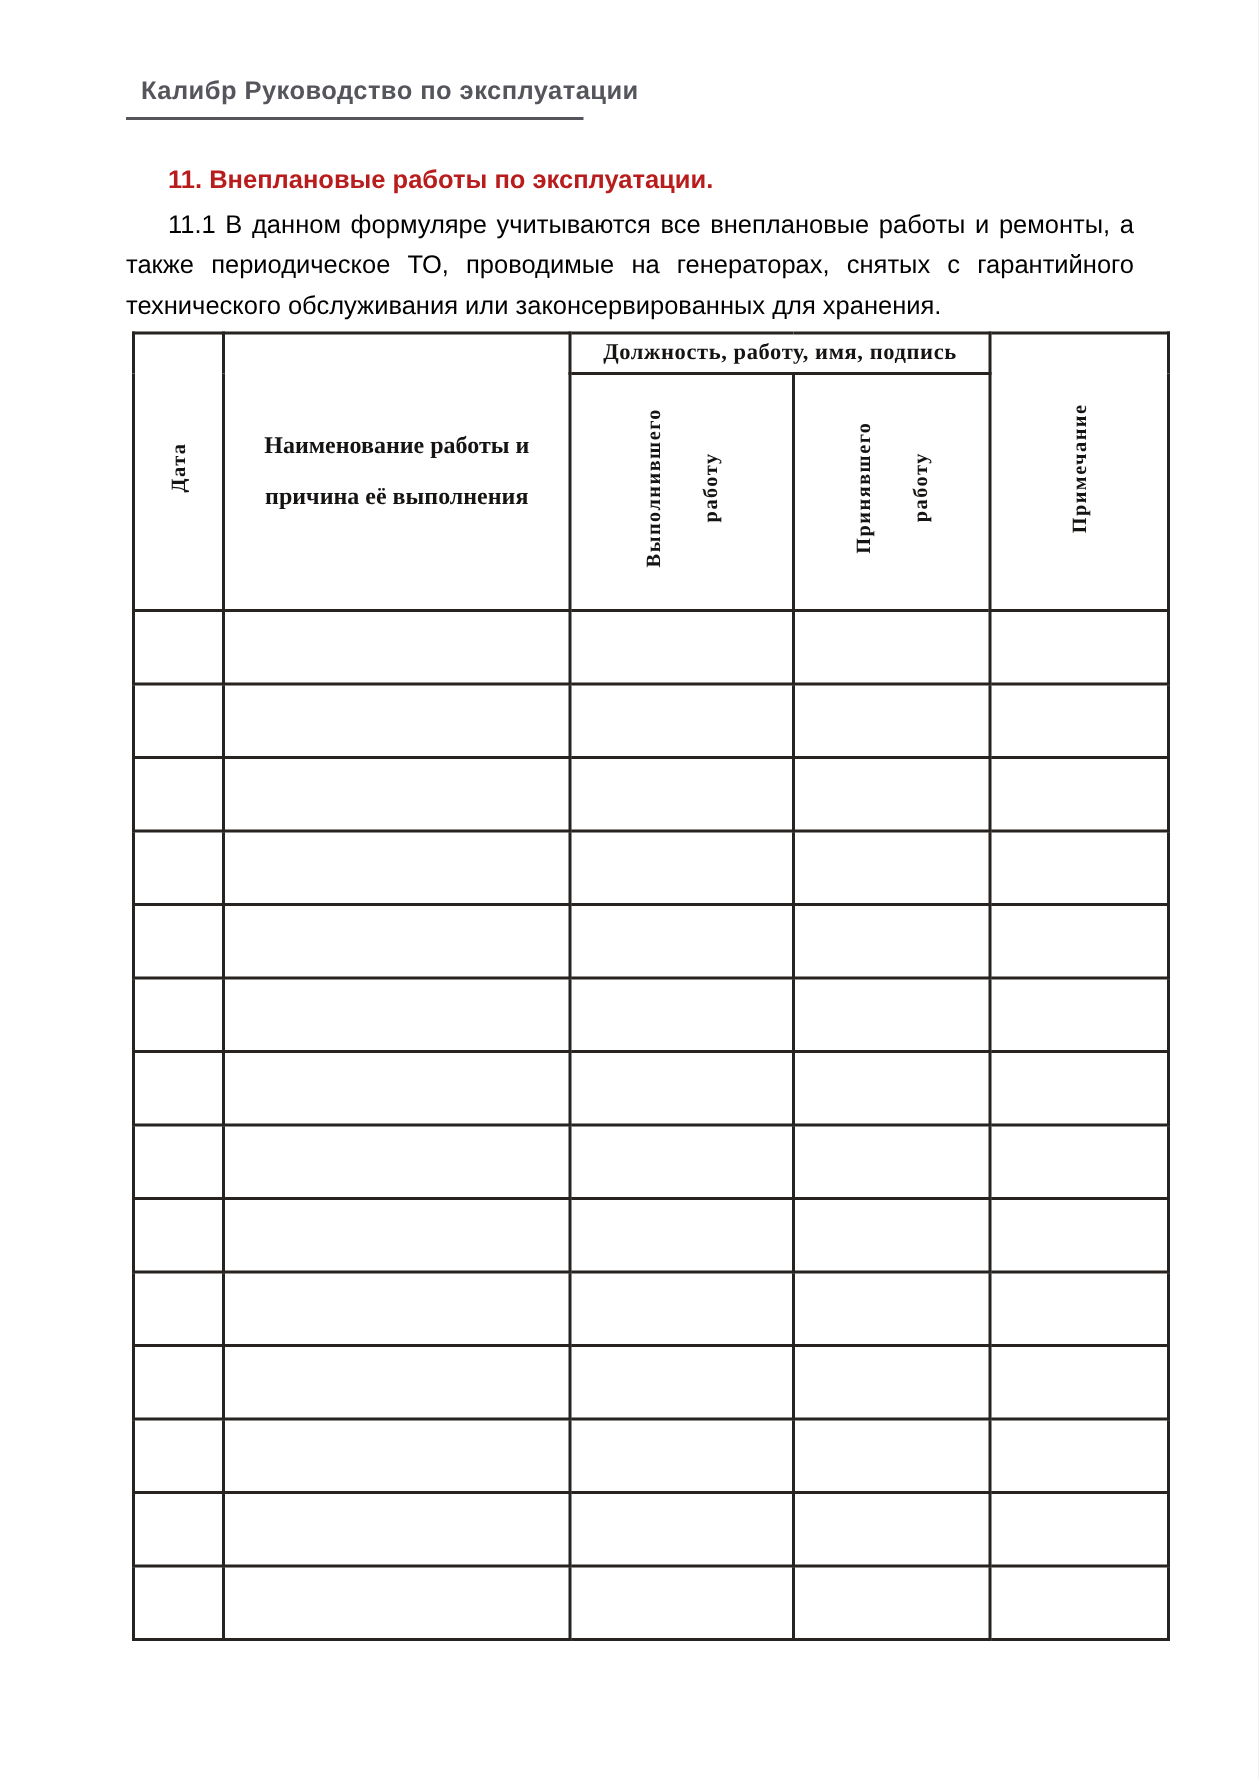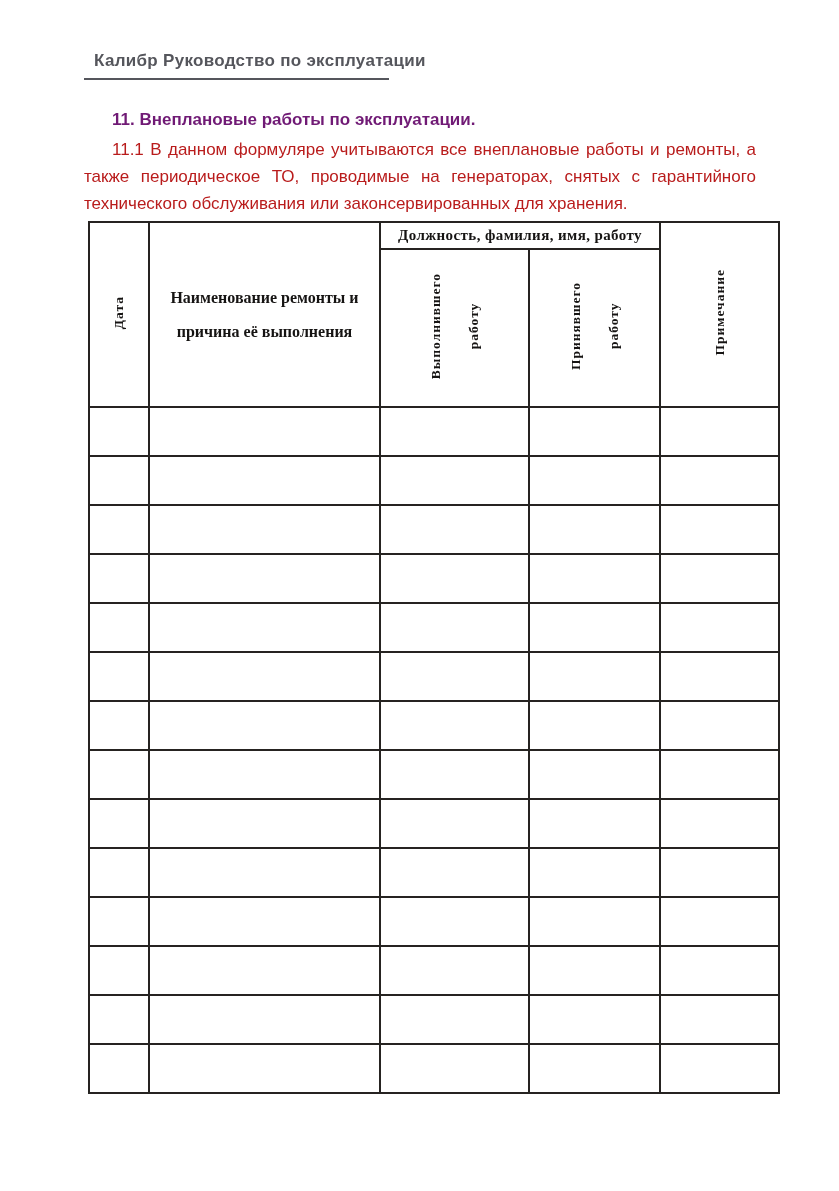--- a/index.html
+++ b/index.html
@@ -17,25 +17,25 @@
     margin-left:10px;
   }
   .doc-header-rule {
     position:absolute; left:84px; top:78px; width:305px; height:2px;
     background:#55565c;
   }
 
   
   .section-heading {
     position:absolute; left:112px; top:110px;
-    font-size:17px; font-weight:bold; color:#701a75; white-space:nowrap;
+    font-size:17px; font-weight:bold; color:#b91c1c; white-space:nowrap;
   }
   .section-body {
     position:absolute; left:84px; top:136px; width:672px;
-    font-size:17px; line-height:27px; color:#b91c1c;
+    font-size:17px; line-height:27px; color:#000000;
     text-align:justify; text-indent:28px;
   }
 
   
   .reg-table {
     position:absolute; left:88px; top:221px; width:690px;
     border-collapse:collapse; table-layout:fixed;
   }
   .reg-table td {
     border:2px solid #262321; padding:0;
@@ -85,23 +85,23 @@
       <col style="width:231px">
       <col style="width:149px">
       <col style="width:131px">
       <col style="width:119px">
     </colgroup>
     <tbody>
       <tr class="hdr-top">
         <td rowspan="2" class="hdr">
           <span class="vtext">Дата</span>
         </td>
-        <td rowspan="2" class="hdr work-hdr">Наименование ремонты и
+        <td rowspan="2" class="hdr work-hdr">Наименование работы и
 причина её выполнения</td>
-        <td colspan="2" class="hdr span-hdr">Должность, фамилия, имя, работу</td>
+        <td colspan="2" class="hdr span-hdr">Должность, работу, имя, подпись</td>
         <td rowspan="2" class="hdr">
           <span class="vtext">Примечание</span>
         </td>
       </tr>
       <tr class="hdr-sub">
         <td class="hdr">
           <span class="vtext">Выполнившего
 работу</span>
         </td>
         <td class="hdr">

